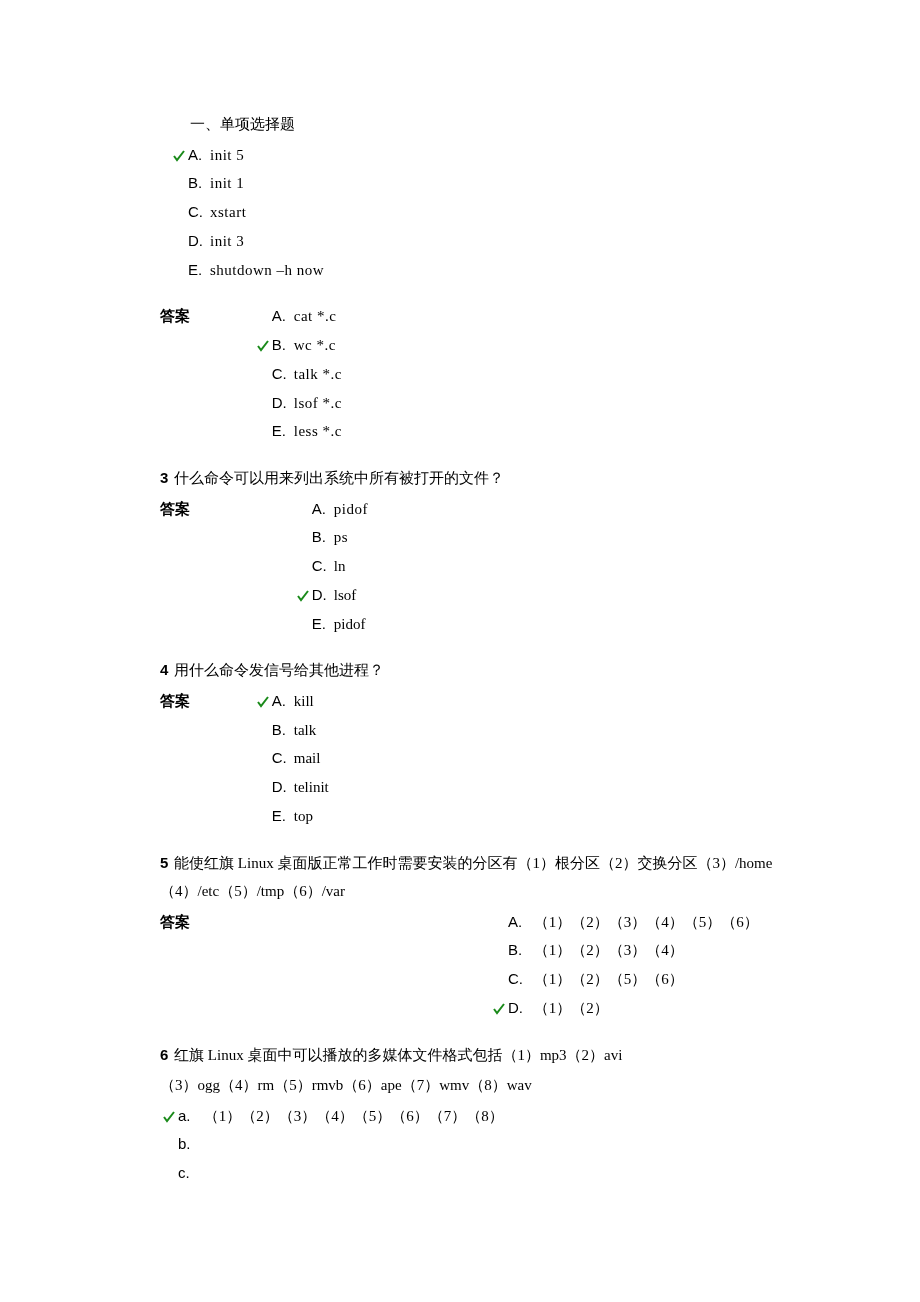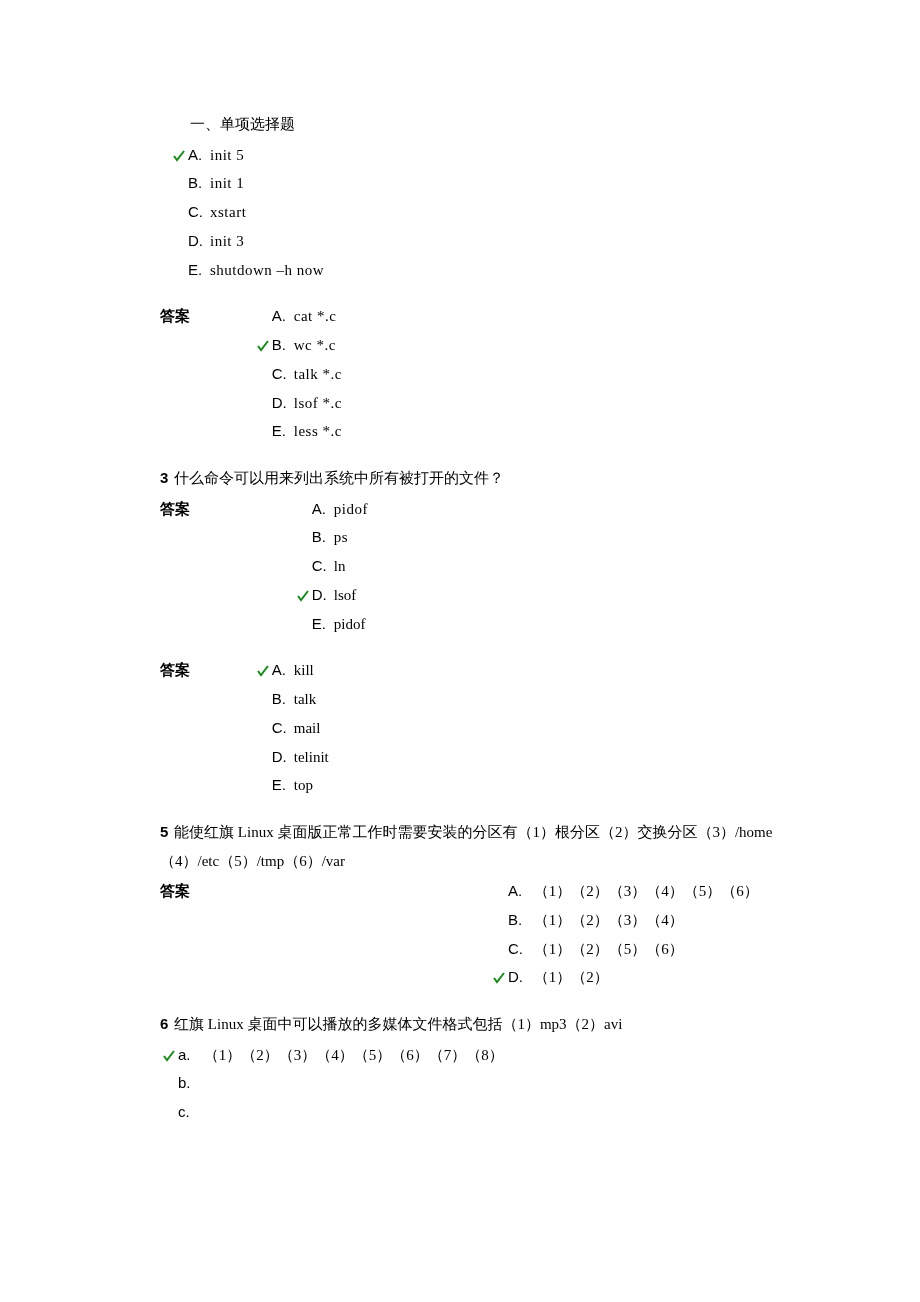--- a/index.html
+++ b/index.html
@@ -197,20 +197,23 @@
       <div class="opt-row">
           <span class="check-slot"></span>
           <span class="opt-letter">E.</span>
           <span>pidof</span>
         </div>
     </span>
   </div>
 </div>
 
 <div class="question q4">
+  <div class="q-text">
+    <span class="q-num">4</span> <span>用什么命令发信号给其他进程？</span>
+  </div>
   <div>
     <span class="answer-label">答案</span>
     <span class="opts-inline">
       <div class="opt-row">
           <span class="check-slot"><svg width="12" height="12" viewBox="0 0 12 12">
               <path d="M1 6 L4 10 L11 1" stroke="#1a8a1a" stroke-width="2" fill="none"></path>
             </svg></span>
           <span class="opt-letter">A.</span>
           <span>kill</span>
         </div>
@@ -252,20 +255,21 @@
               <path d="M1 6 L4 10 L11 1" stroke="#1a8a1a" stroke-width="2" fill="none"></path>
             </svg></span><span class="opt-letter">D.</span>&nbsp;<span>（1）（2）</span></div>
     </span>
   </div>
 </div>
 
 <div class="question q6">
   <div class="q-text">
     <span class="q-num">6</span> <span>红旗 Linux 桌面中可以播放的多媒体文件格式包括（1）mp3（2）avi</span>
   </div>
+  <div class="q-text">（3）ogg（4）rm（5）rmvb（6）ape（7）wmv（8）wav</div>
   <div class="options">
     <div class="opt-row"><span class="check-slot"><svg width="12" height="12" viewBox="0 0 12 12">
             <path d="M1 6 L4 10 L11 1" stroke="#1a8a1a" stroke-width="2" fill="none"></path>
           </svg></span><span class="opt-letter">a.</span>&nbsp;<span>（1）（2）（3）（4）（5）（6）（7）（8）</span></div>
     <div class="opt-row"><span class="check-slot"></span><span class="opt-letter">b.</span>&nbsp;</div>
     <div class="opt-row"><span class="check-slot"></span><span class="opt-letter">c.</span>&nbsp;</div>
   </div>
 </div>
 
 </body></html>

